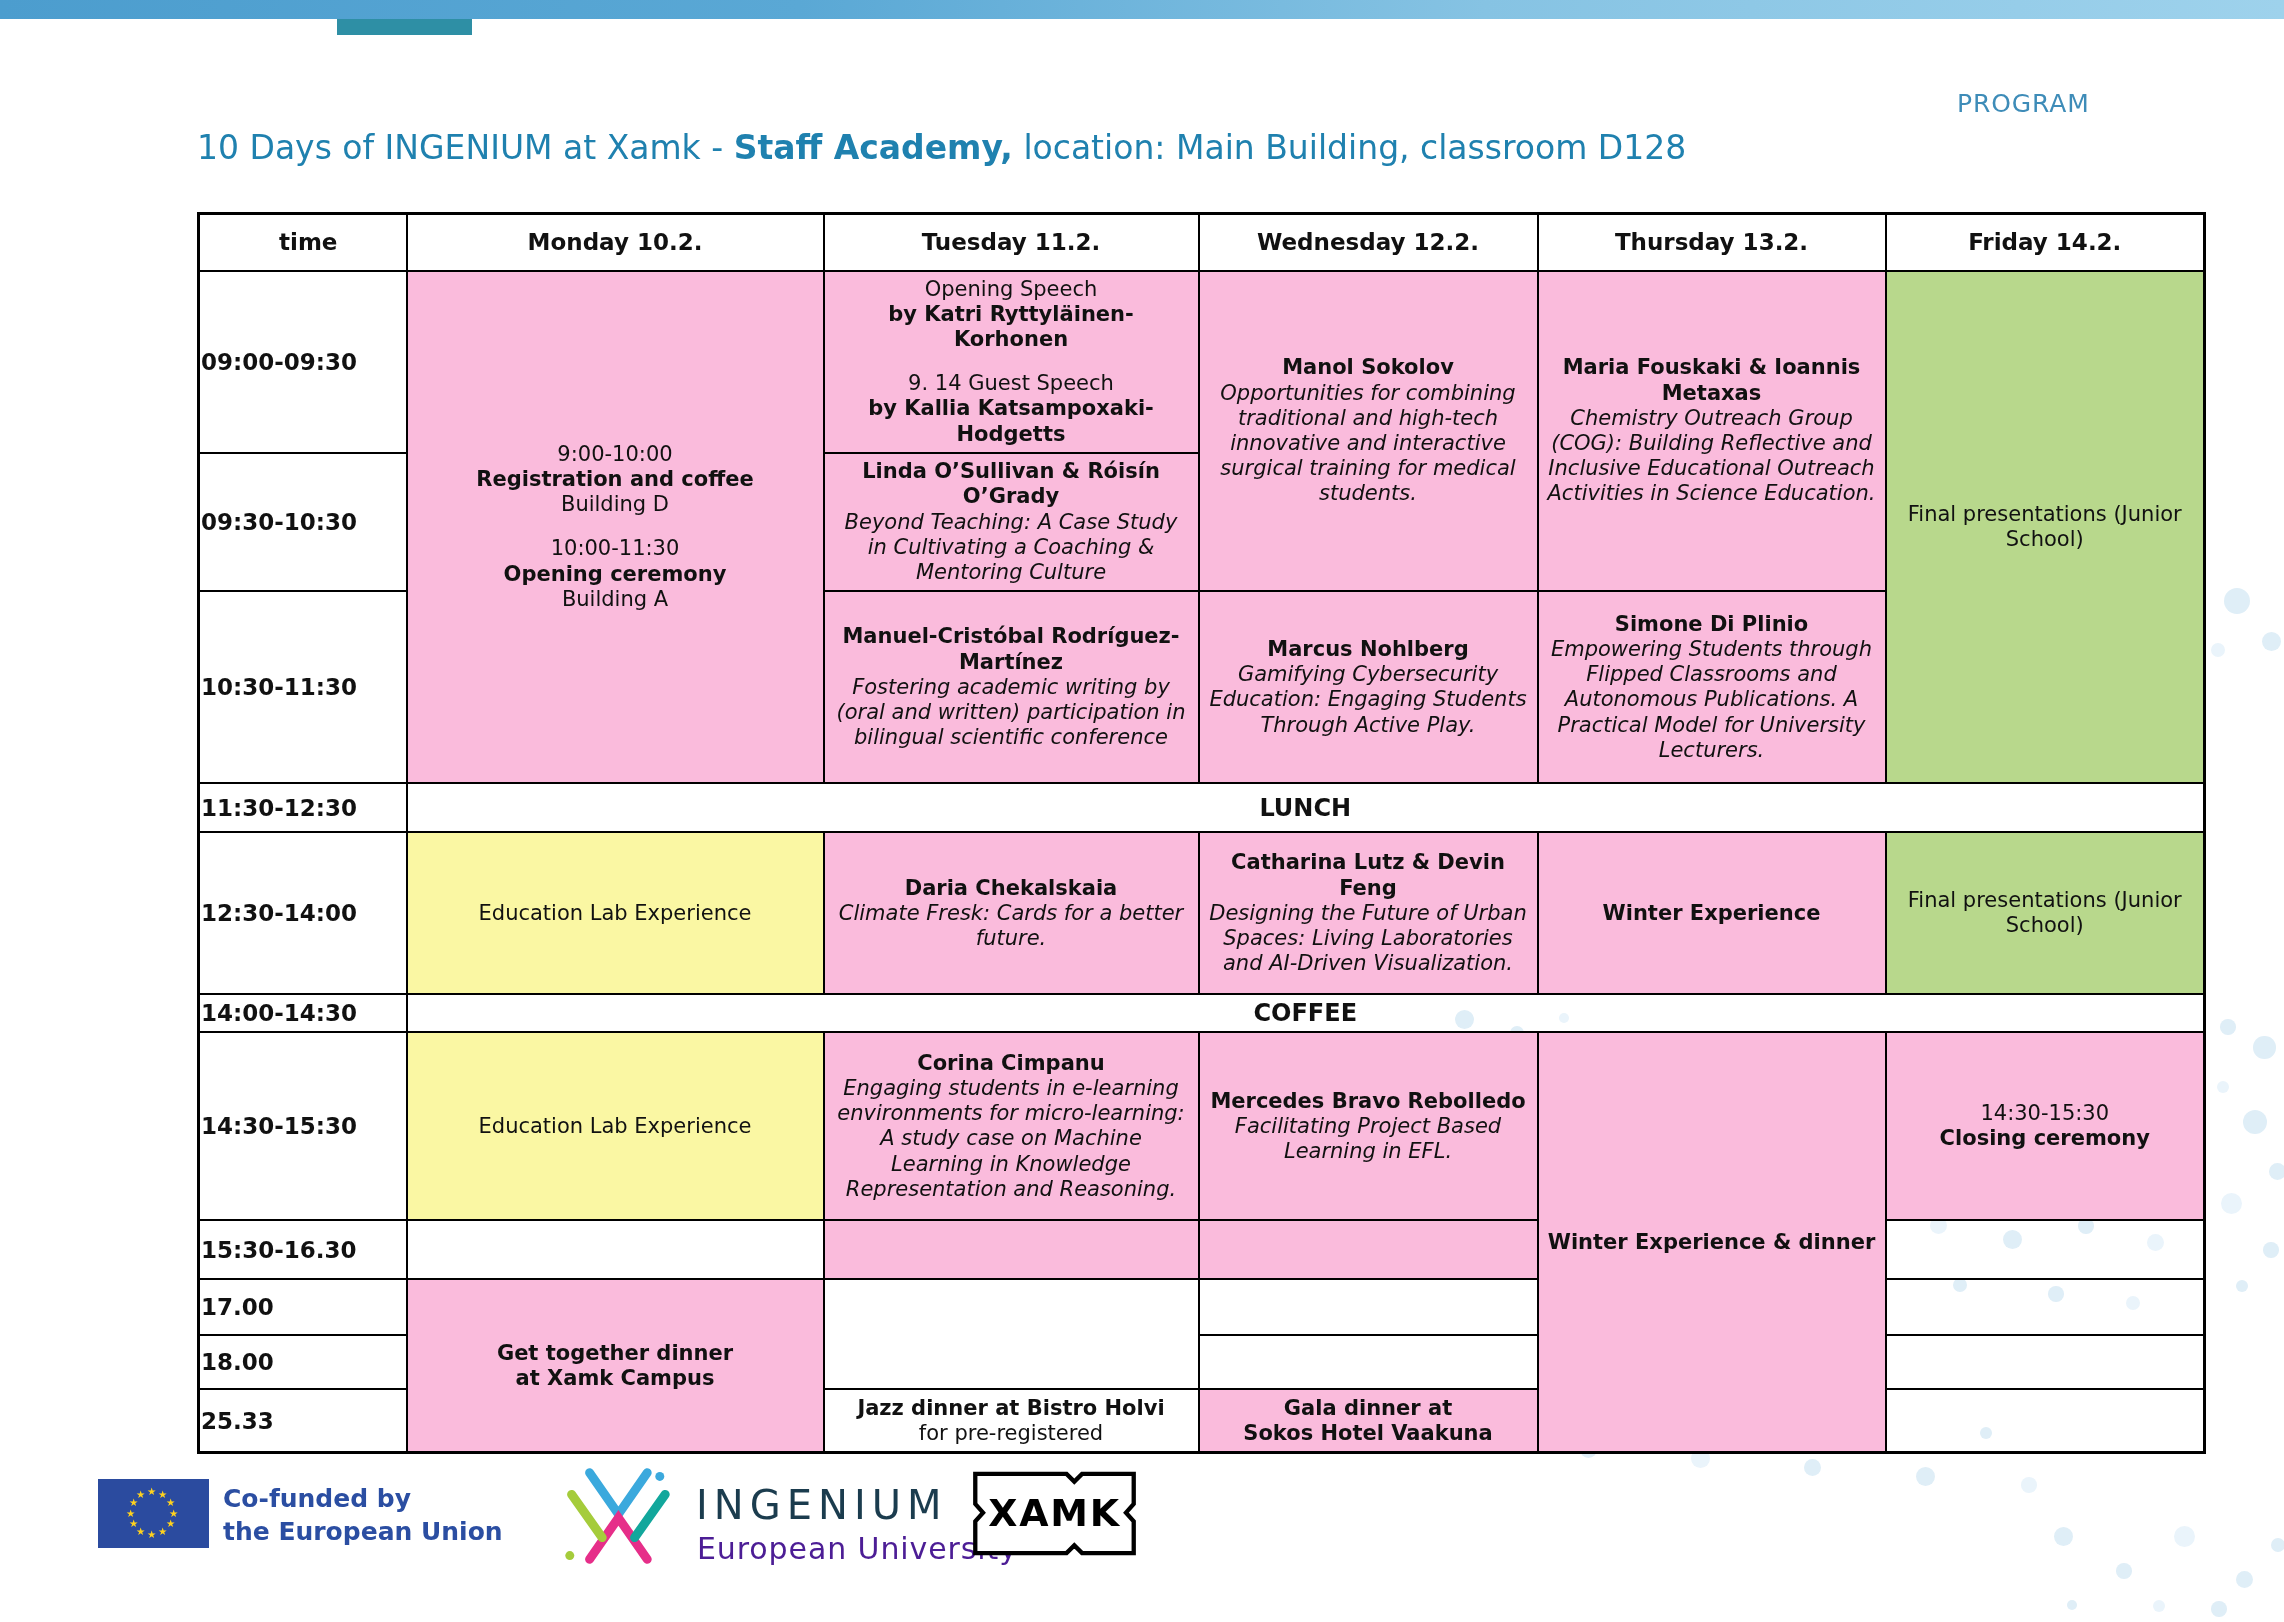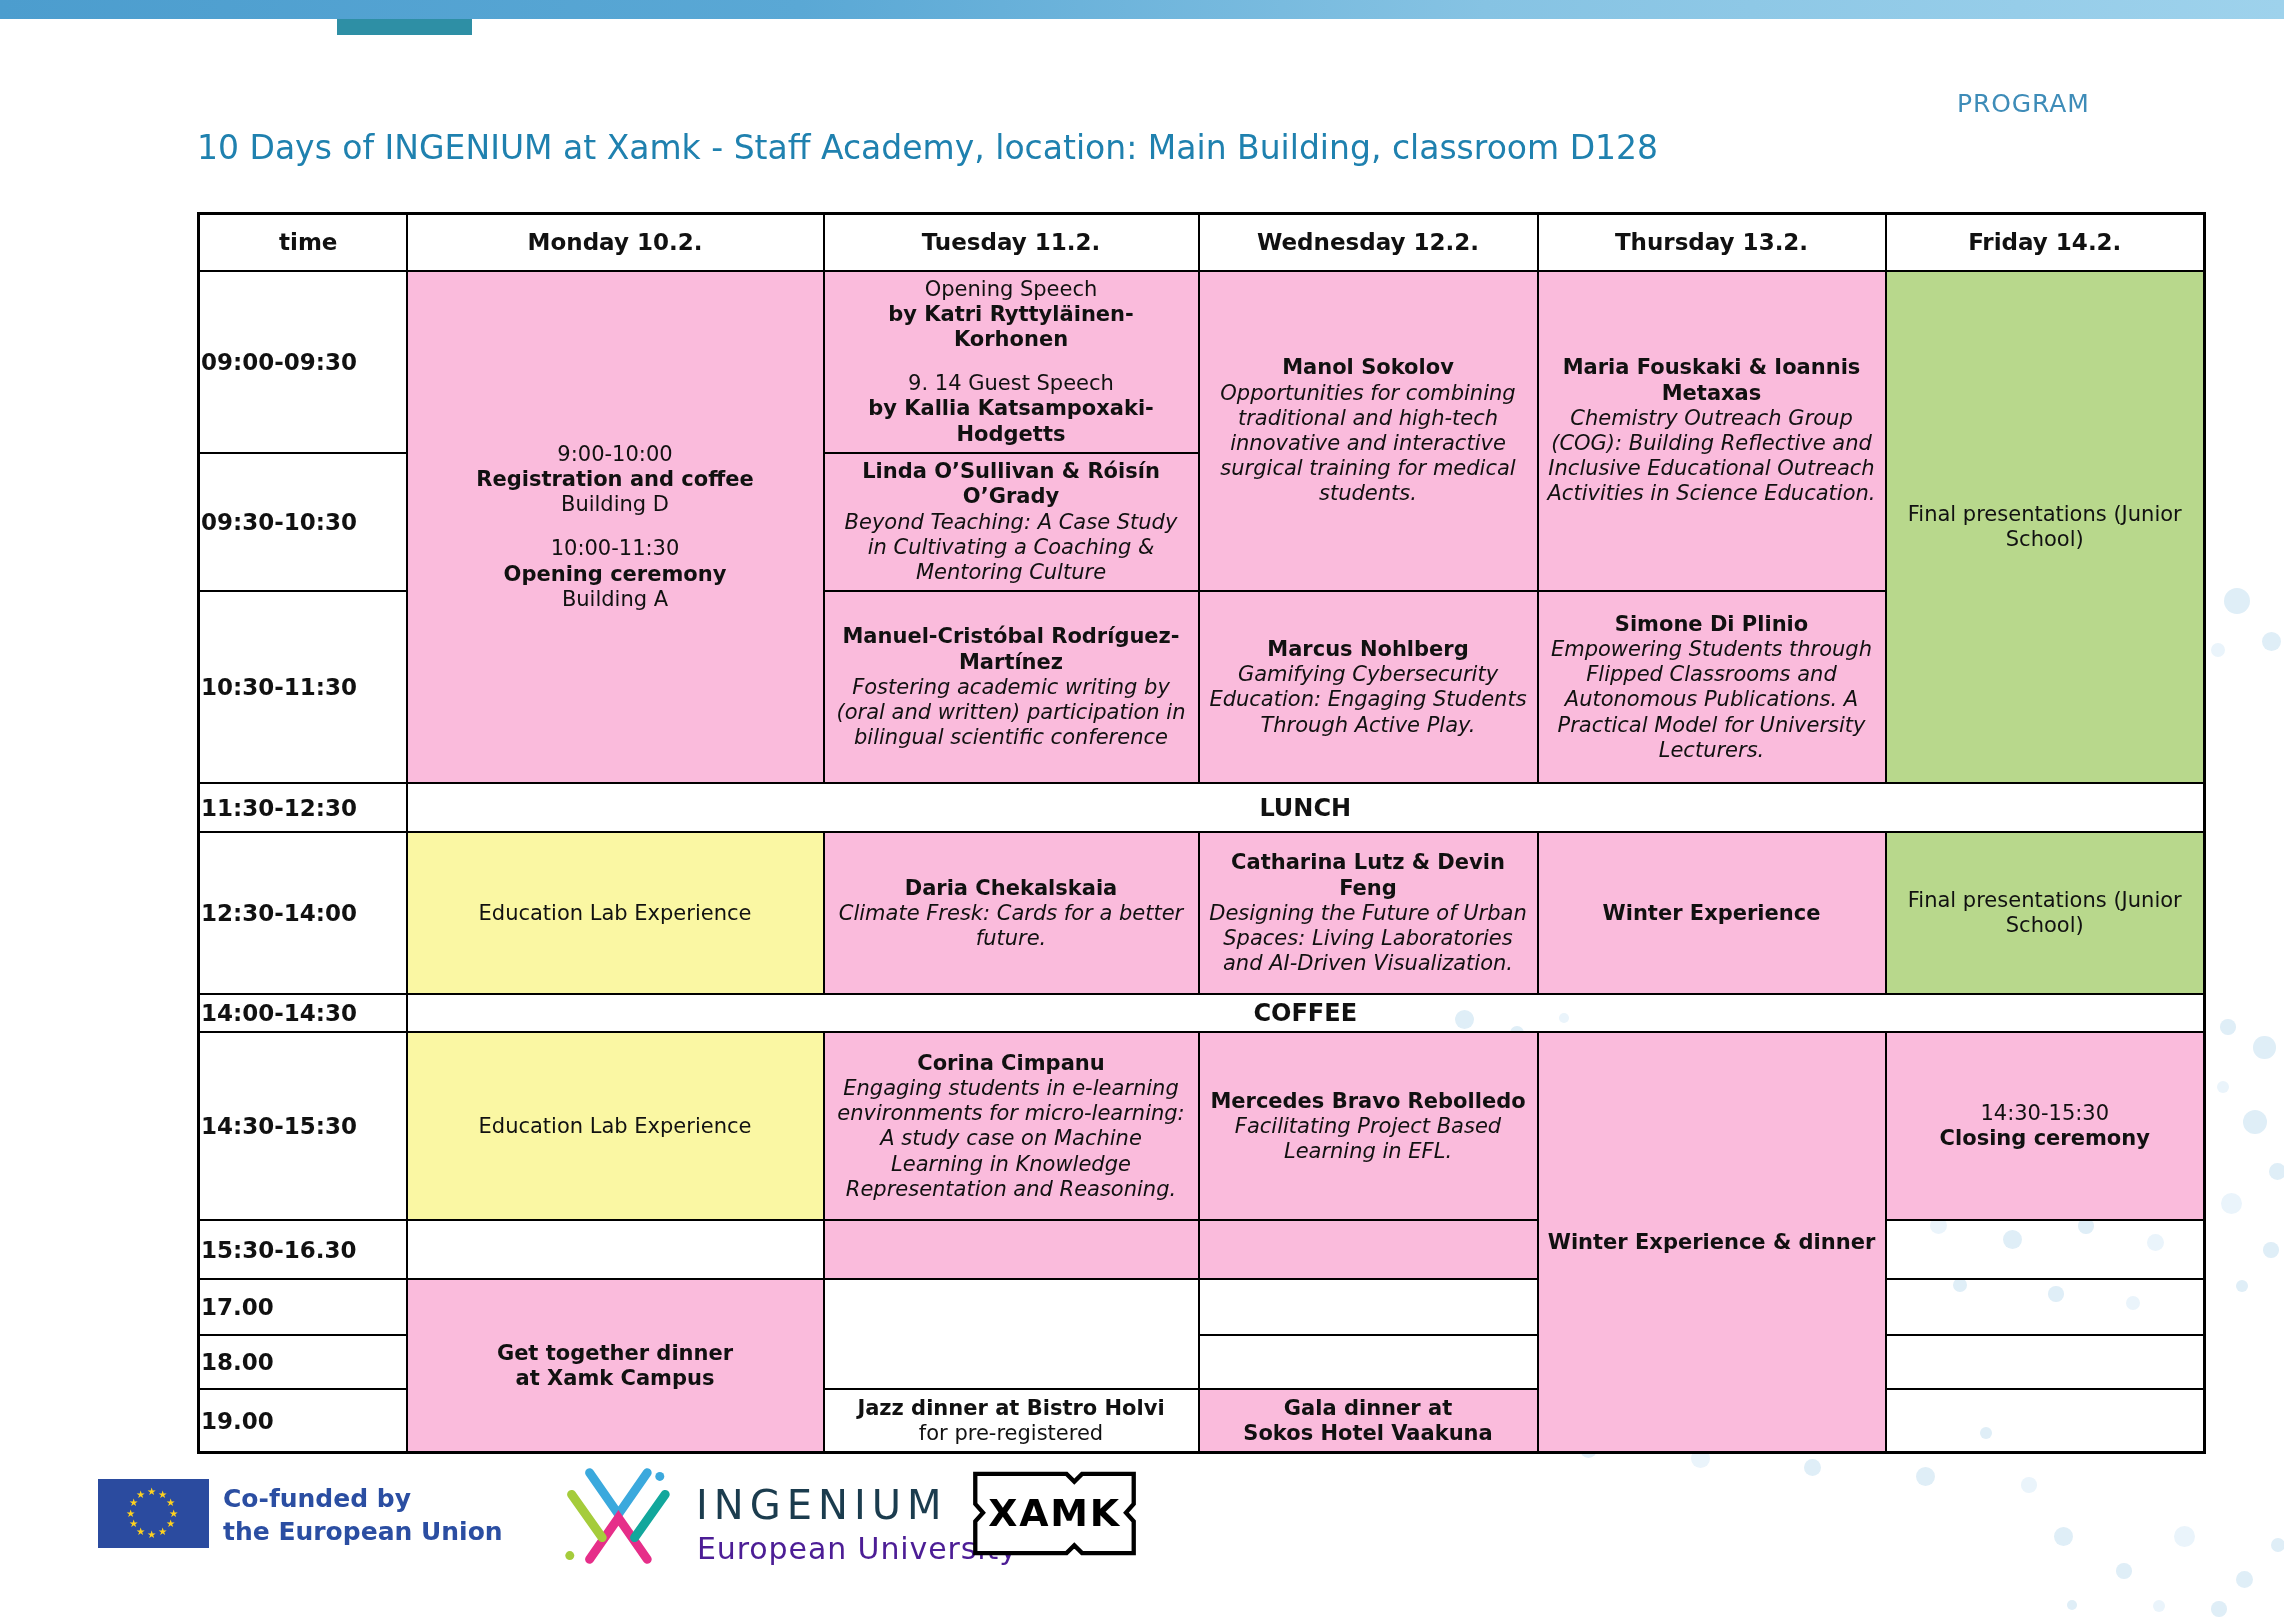--- a/index.html
+++ b/index.html
@@ -8,21 +8,21 @@
     font-family:"DejaVu Sans", sans-serif;color:#111;overflow:hidden;
   }
   
   .topbar{position:absolute;left:0;top:0;width:2284px;height:19px;
     background:linear-gradient(90deg,#4C9DCE 0%,#5AA8D5 35%,#86C3E3 65%,#9ED2EC 100%);}
   .accent-bar{position:absolute;left:337px;top:19px;width:135px;height:15.6px;background:#2E8FA5;}
 
   .program-label{position:absolute;left:1957px;top:89px;font-size:25px;letter-spacing:0.9px;color:#3E8CB8;}
 
   .page-title{position:absolute;left:197px;top:128px;font-size:33px;color:#1F81AF;white-space:nowrap;}
-  .page-title .tb{font-weight:normal;}
+  .page-title .tb{font-weight:bold;}
 
   
   .dot{position:absolute;border-radius:50%;background:#DFEEF7;}
   .dot.lt{background:#EAF4FB;}
 
   
   table.schedule{
     position:absolute;left:197px;top:212px;width:2006px;
     border-collapse:collapse;table-layout:fixed;background:transparent;
     border:3.5px solid #000;
@@ -243,21 +243,21 @@
     <td class="c white" rowspan="2"></td>
     <td class="c white"></td>
     <td class="c white"></td>
   </tr>
   <tr class="r10">
     <td class="time-cell">18.00</td>
     <td class="c white"></td>
     <td class="c white"></td>
   </tr>
   <tr class="r11">
-    <td class="time-cell">19.00</td>
+    <td class="time-cell">25.33</td>
     <td class="c white lbl">
       <span class="ln b">Jazz dinner at Bistro Holvi</span>
       <span class="ln">for pre-registered</span>
     </td>
     <td class="c pink lbl b">
       <span class="ln">Gala dinner at</span>
       <span class="ln">Sokos Hotel Vaakuna</span>
     </td>
     <td class="c white"></td>
   </tr>

